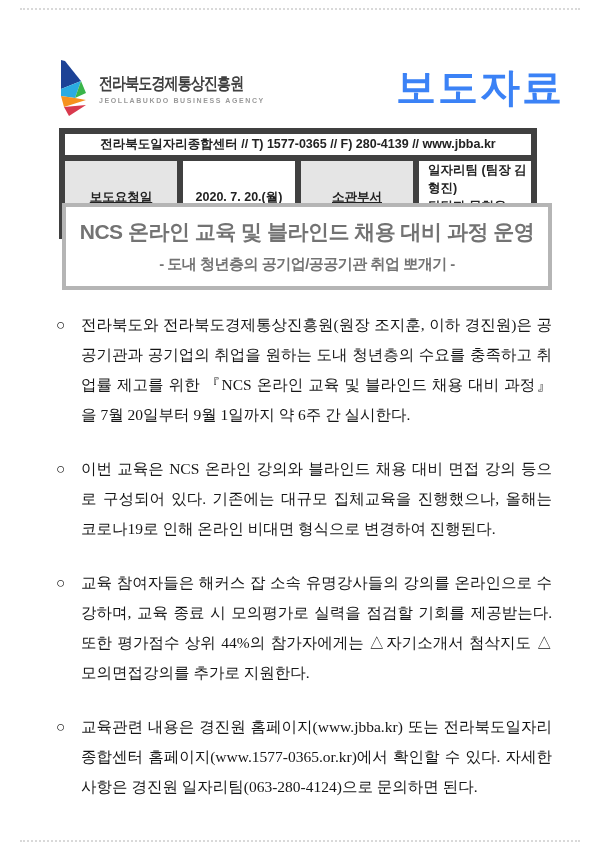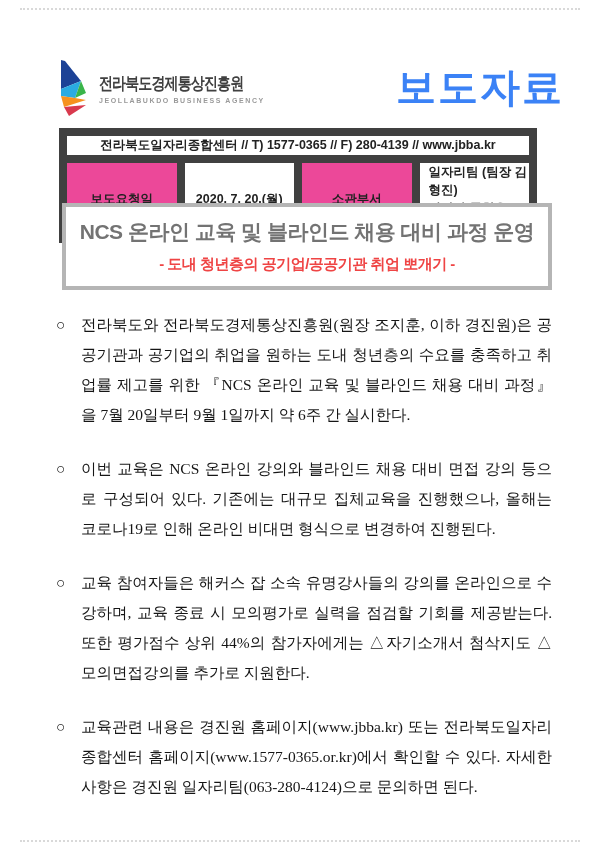--- a/index.html
+++ b/index.html
@@ -38,43 +38,43 @@
     font-size: 40px; font-weight: 900; color: #3b82f6;
     letter-spacing: 2px; white-space: nowrap;
   }
 
   
   table.info {
     position: absolute; top: 128px; left: 59px;
     width: 478px; border-collapse: collapse; table-layout: fixed;
   }
   table.info td {
-    border: 8px solid #404040;
+    border: 6px solid #404040;
     font-size: 12.5px; font-weight: 700; color: #222;
     text-align: center; vertical-align: middle;
   }
   table.info .contact-row td { height: 27px; }
   table.info .meta-row td { height: 41px; }
-  table.info td.shaded { background: #ec4899; }
+  table.info td.shaded { background: #e5e5e5; text-decoration: underline; }
   table.info td.dept-info { text-align: left; padding-left: 9px; line-height: 18px; }
   .col1 { width: 76px; } .col2 { width: 122px; } .col3 { width: 75px; } .col4 { width: 205px; }
 
   
   .title-box {
     position: absolute; top: 203px; left: 62px; width: 490px;
     border: 4px solid #b5b5b5;
     background: #ffffff;
     text-align: center; padding: 11px 4px 12px;
   }
   .title-box .main-title {
     font-size: 21px; font-weight: 800; color: #737373; letter-spacing: -0.5px;
     white-space: nowrap;
   }
   .title-box .sub-title {
-    font-size: 15px; font-weight: 800; color: #ef4444; margin-top: 9px;
+    font-size: 15px; font-weight: 800; color: #737373; margin-top: 9px;
     letter-spacing: -0.5px;
   }
 
   
   .body-text { position: absolute; top: 310px; left: 55px; width: 497px; }
   .body-text p {
     font-family: "Liberation Serif", serif;
     font-size: 15.5px; line-height: 30px; color: #151515;
     text-align: justify; word-break: break-all;
     position: relative; padding-left: 26px; margin-bottom: 24px;

